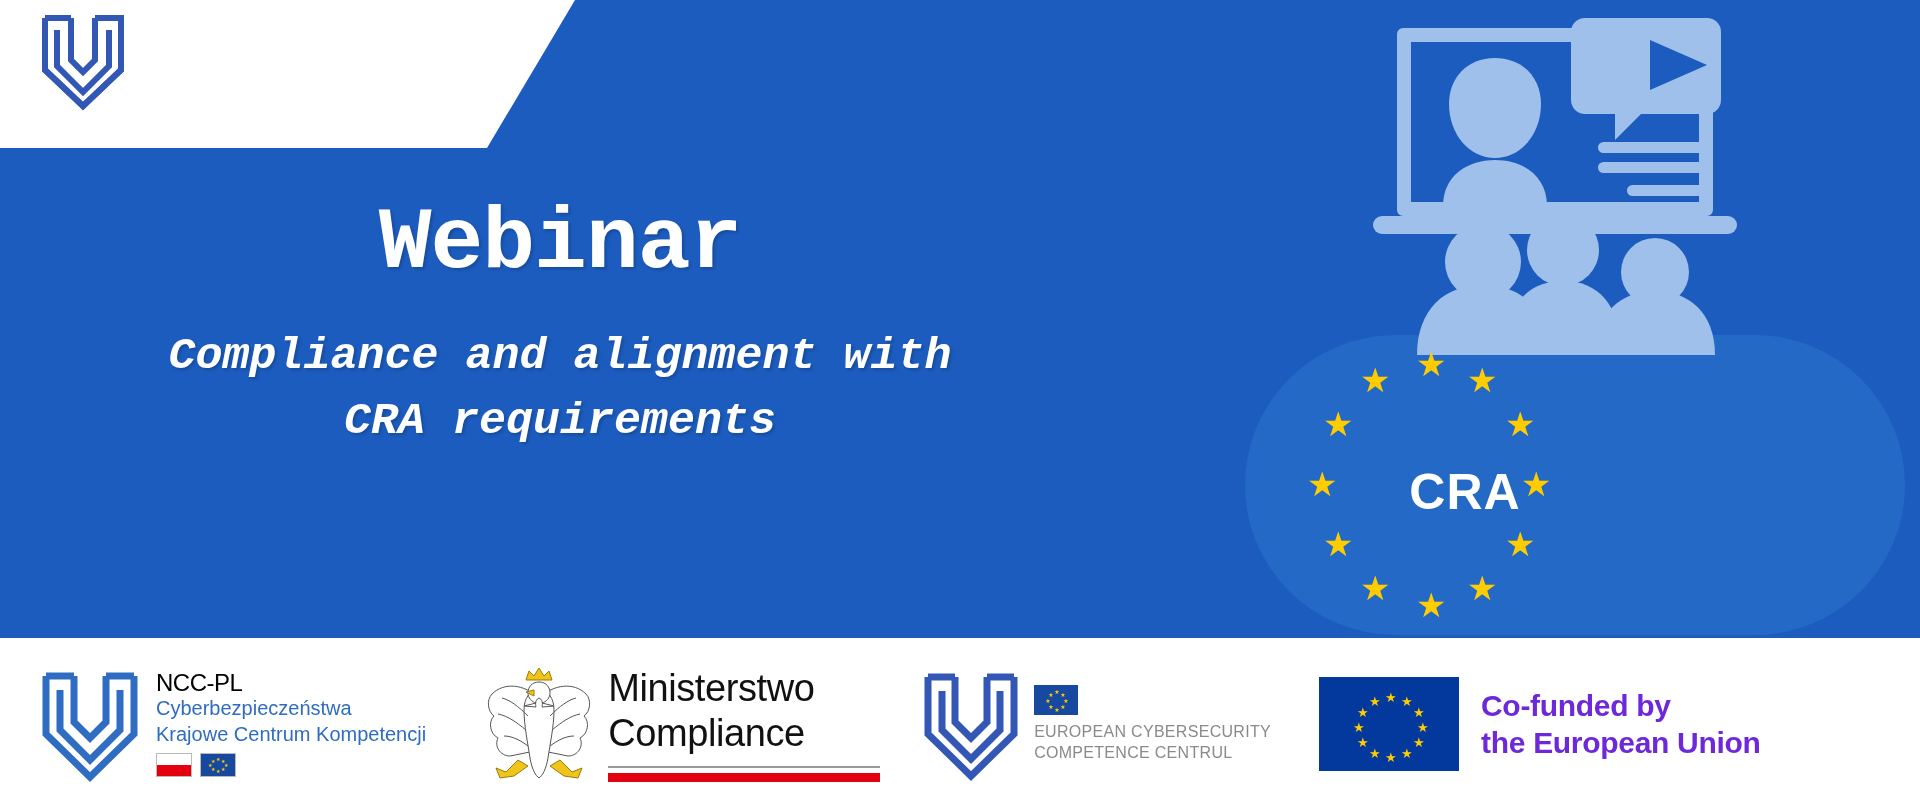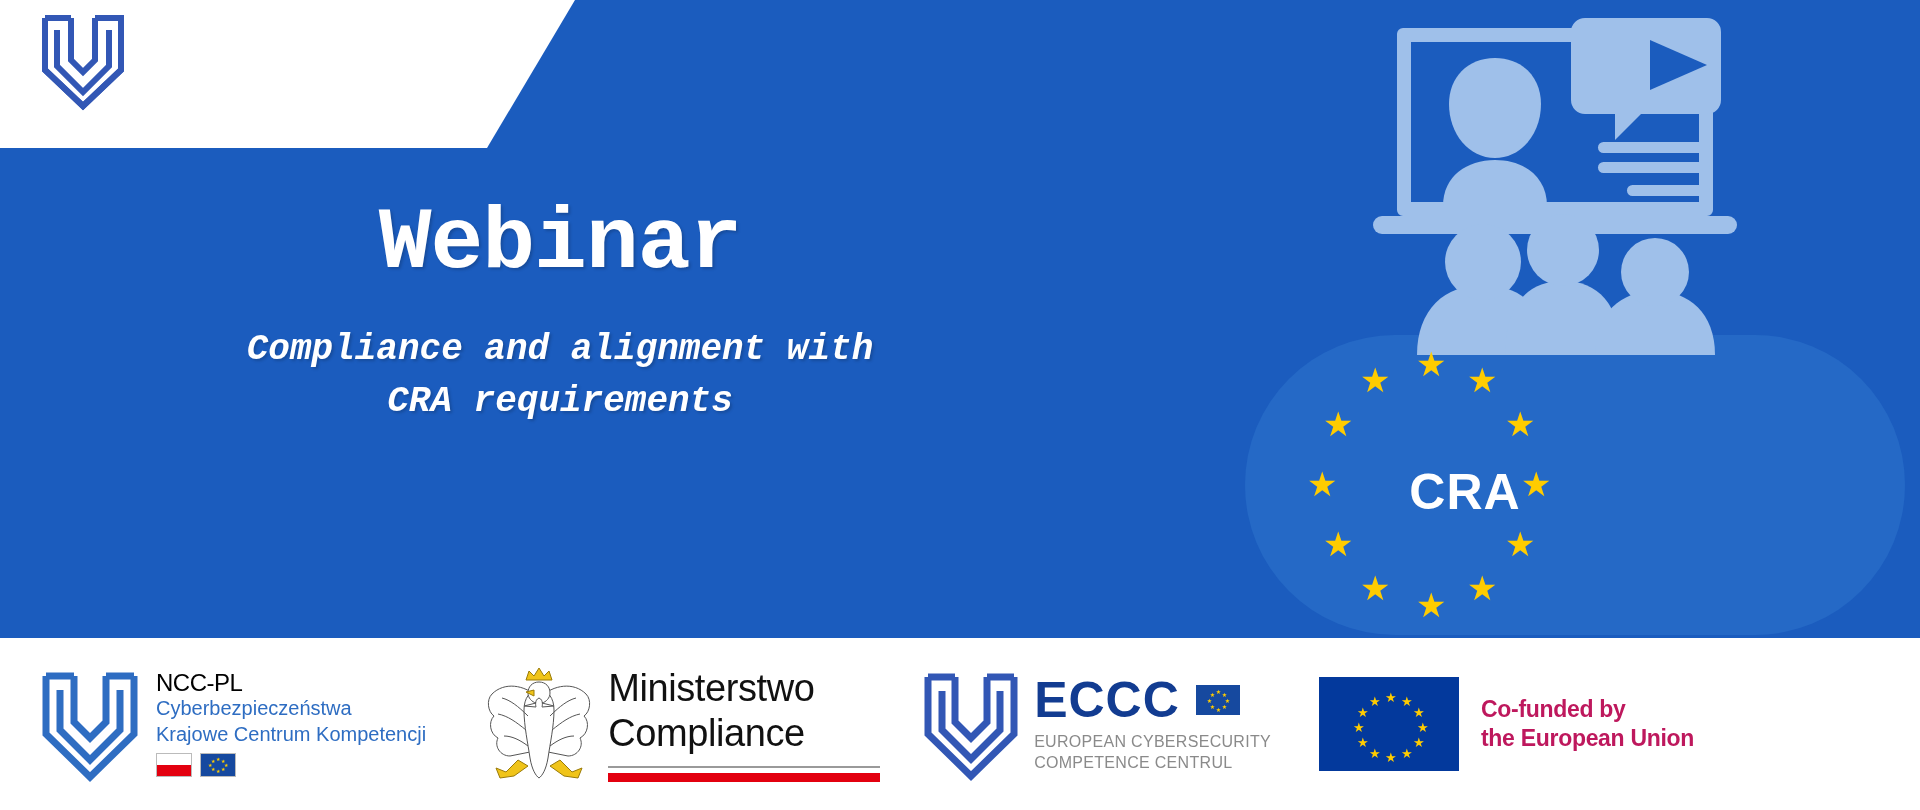--- a/index.html
+++ b/index.html
@@ -22,21 +22,21 @@
   .ro-flag{width:40px;height:27px;display:flex;border:0;}
   .ro-flag i{display:block;flex:1;height:100%;}
   .ro-b{background:#16499F;} .ro-y{background:#FCD200;} .ro-r{background:#CE1126;}
   .ncc-sub{font-size:15.5px;font-weight:bold;color:#5A5A5A;line-height:1.12;margin-top:3px;letter-spacing:.1px;}
   .ncc-ro-country{font-size:17px;font-weight:bold;color:#2B4A8B;margin-top:2px;letter-spacing:.3px;}
 
   
   .headline{position:absolute;left:130px;top:200px;width:860px;text-align:center;color:#fff;font-family:Liberation Mono, monospace;}
   .h-main{font-size:88px;font-weight:bold;line-height:1;letter-spacing:-1px;
           text-shadow:2px 2px 3px rgba(0,0,0,.18);}
-  .h-sub{font-size:36px;font-weight:bold;font-style:italic;line-height:1.45;margin-top:36px;
+  .h-sub{font-size:45px;font-weight:bold;font-style:italic;line-height:1.45;margin-top:36px;
          text-shadow:2px 2px 3px rgba(0,0,0,.18);}
   .h-sub span{display:block;}
 
   .cra-pill{position:absolute;left:1245px;top:335px;width:660px;height:300px;
             background:#2569C6;border-radius:150px;}
 
   .webinar-ill{position:absolute;left:1355px;top:10px;width:400px;height:345px;}
 
   .cra-logo{position:absolute;left:1285px;top:345px;width:620px;height:280px;}
   .stars{position:absolute;left:0;top:0;width:300px;height:280px;}
@@ -78,21 +78,21 @@
   .eccc-row{display:flex;align-items:center;gap:16px;}
   .eccc-word{font-size:50px;font-weight:bold;color:#123C91;letter-spacing:1px;line-height:1;}
   .eu-flag-sm{width:44px;height:30px;background:#16499F;position:relative;}
   .eu-flag-sm .ms{position:absolute;color:#FFCC00;font-size:6px;line-height:1;}
   .eccc-sub{font-size:16px;color:#8a8a8a;line-height:1.3;margin-top:7px;letter-spacing:.3px;}
 
   
   .fi-cf{margin-left:48px;gap:22px;}
   .eu-flag-lg{width:140px;height:94px;background:#03399C;position:relative;flex:none;}
   .eu-flag-lg .ms{position:absolute;color:#FFCC00;font-size:13px;line-height:1;}
-  .cf-txt{font-size:23px;font-weight:bold;color:#be185d;line-height:1.25;letter-spacing:-.3px;}
+  .cf-txt{font-size:30px;font-weight:bold;color:#6d28d9;line-height:1.25;letter-spacing:-.3px;}
 </style>
 </head>
 <body>
 
 <div id="stage">
 
   <div class="hero">
 
     <div class="corner"></div>
 
@@ -247,21 +247,20 @@
         <g fill="none" stroke="#3257B5" stroke-width="7">
           <path d="M6 12 H33"></path>
           <path d="M65 12 H92"></path>
           <path d="M6 12 V69 L49 111 L92 69 V12"></path>
           <path d="M20 26 V65 L49 94 L78 65 V26"></path>
           <path d="M33 12 V57 L49 73 L65 57 V12"></path>
         </g>
       </svg>
       <div>
         <div class="eccc-row">
-          <div class="eccc-word">ECCC</div>
           <div class="eu-flag-sm">
             <span class="ms" style="left:20px;top:4px;">★</span>
             <span class="ms" style="left:26px;top:7px;">★</span>
             <span class="ms" style="left:29px;top:13px;">★</span>
             <span class="ms" style="left:26px;top:19px;">★</span>
             <span class="ms" style="left:20px;top:22px;">★</span>
             <span class="ms" style="left:14px;top:19px;">★</span>
             <span class="ms" style="left:11px;top:13px;">★</span>
             <span class="ms" style="left:14px;top:7px;">★</span>
           </div>

